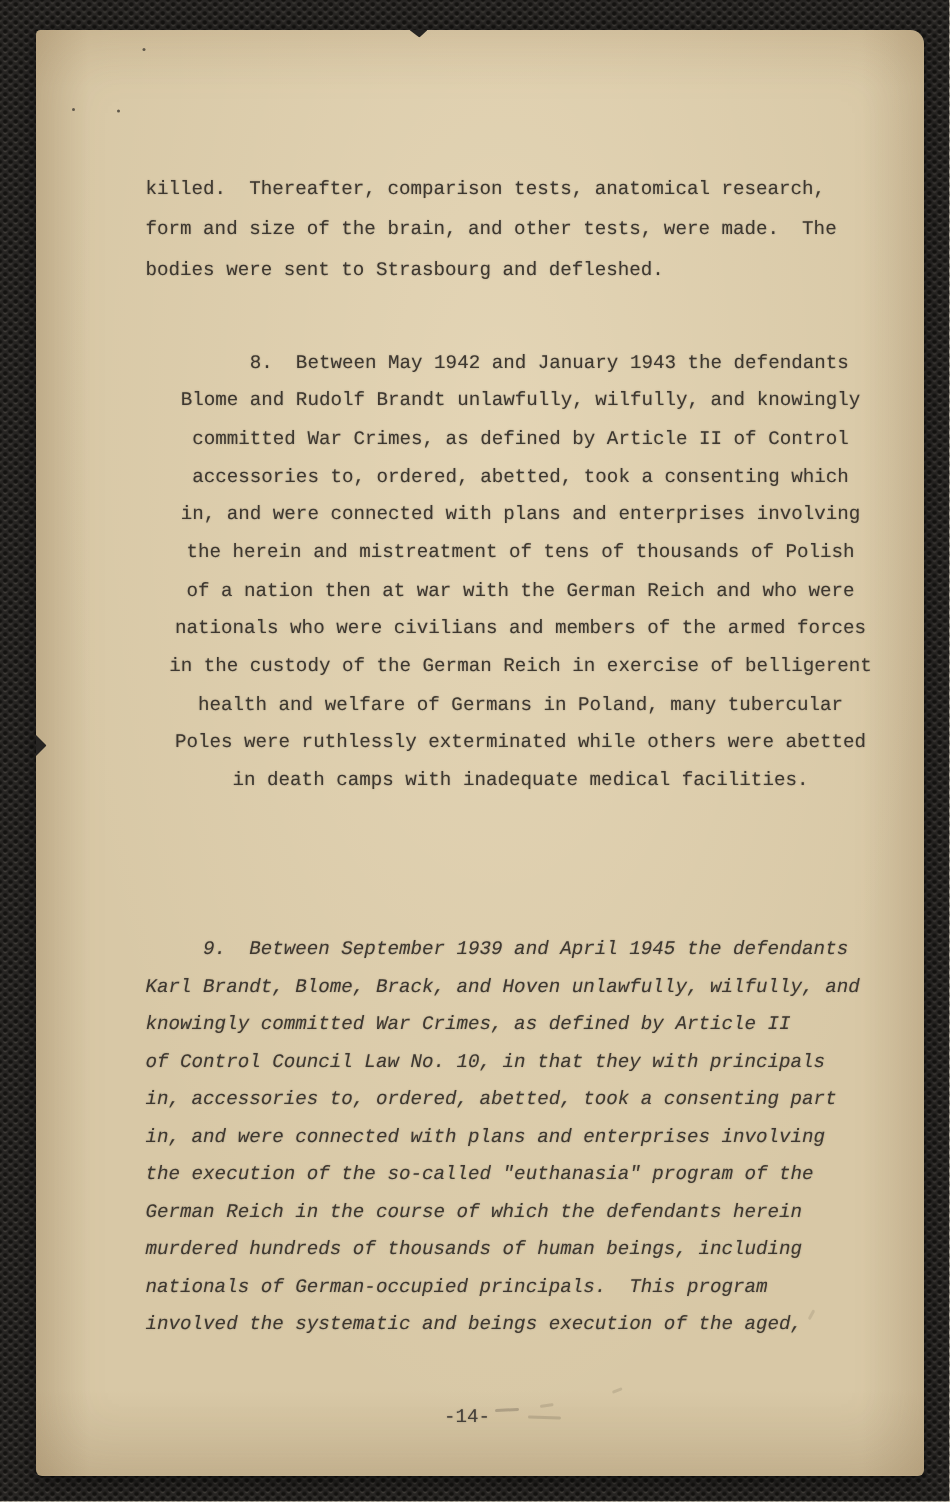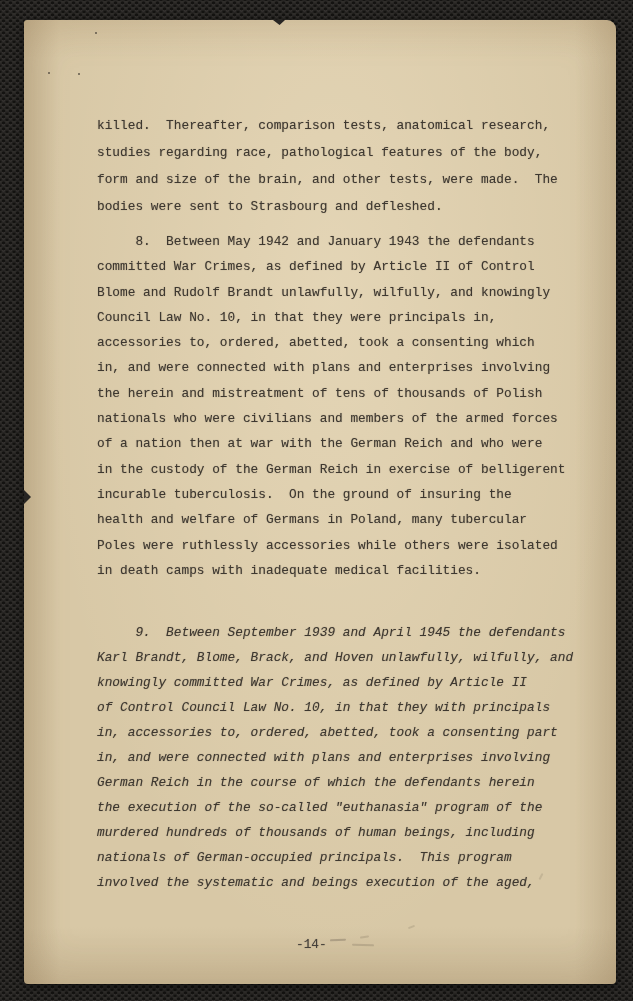--- a/index.html
+++ b/index.html
@@ -75,51 +75,48 @@
   }
 </style>
 </head>
 <body>
 
 <div class="scene" style="background-color: rgb(39, 37, 35);">
   <div class="paper" style="background-color: rgb(216, 200, 166);">
 
     <div class="para p1" style="color: rgb(62, 56, 48);">
       <div class="line">killed.  Thereafter, comparison tests, anatomical research,</div>
-      <div class="line">studies regarding race, pathological features of the body,</div>
       <div class="line">form and size of the brain, and other tests, were made.  The</div>
       <div class="line">bodies were sent to Strasbourg and defleshed.</div>
     </div>
 
-    <div class="para p8" style="color: rgb(62, 56, 48);">
+    <div class="para p8" style="color: rgb(62, 56, 48); text-align: center;">
       <div class="line">     8.  Between May 1942 and January 1943 the defendants</div>
+      <div class="line">Blome and Rudolf Brandt unlawfully, wilfully, and knowingly</div>
       <div class="line">committed War Crimes, as defined by Article II of Control</div>
-      <div class="line">Blome and Rudolf Brandt unlawfully, wilfully, and knowingly</div>
-      <div class="line">Council Law No. 10, in that they were principals in,</div>
       <div class="line">accessories to, ordered, abetted, took a consenting which</div>
       <div class="line">in, and were connected with plans and enterprises involving</div>
       <div class="line">the herein and mistreatment of tens of thousands of Polish</div>
+      <div class="line">of a nation then at war with the German Reich and who were</div>
       <div class="line">nationals who were civilians and members of the armed forces</div>
-      <div class="line">of a nation then at war with the German Reich and who were</div>
       <div class="line">in the custody of the German Reich in exercise of belligerent</div>
-      <div class="line">incurable tuberculosis.  On the ground of insuring the</div>
       <div class="line">health and welfare of Germans in Poland, many tubercular</div>
-      <div class="line">Poles were ruthlessly accessories while others were isolated</div>
+      <div class="line">Poles were ruthlessly exterminated while others were abetted</div>
       <div class="line">in death camps with inadequate medical facilities.</div>
     </div>
 
     <div class="para p9" style="color: rgb(62, 56, 48); font-style: italic;">
       <div class="line">     9.  Between September 1939 and April 1945 the defendants</div>
       <div class="line">Karl Brandt, Blome, Brack, and Hoven unlawfully, wilfully, and</div>
       <div class="line">knowingly committed War Crimes, as defined by Article II</div>
       <div class="line">of Control Council Law No. 10, in that they with principals</div>
       <div class="line">in, accessories to, ordered, abetted, took a consenting part</div>
       <div class="line">in, and were connected with plans and enterprises involving</div>
+      <div class="line">the execution of the so-called "euthanasia" program of the</div>
       <div class="line">German Reich in the course of which the defendants herein</div>
-      <div class="line">the execution of the so-called "euthanasia" program of the</div>
       <div class="line">murdered hundreds of thousands of human beings, including</div>
       <div class="line">nationals of German-occupied principals.  This program</div>
       <div class="line">involved the systematic and beings execution of the aged,</div>
     </div>
 
     <div class="footer">-14-</div>
 
     <span class="speck a"></span>
     <span class="speck b"></span>
     <span class="speck c"></span>

